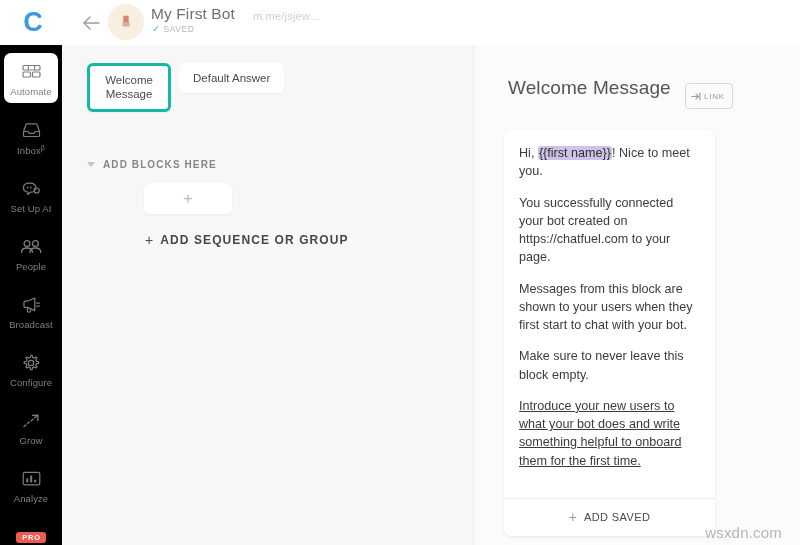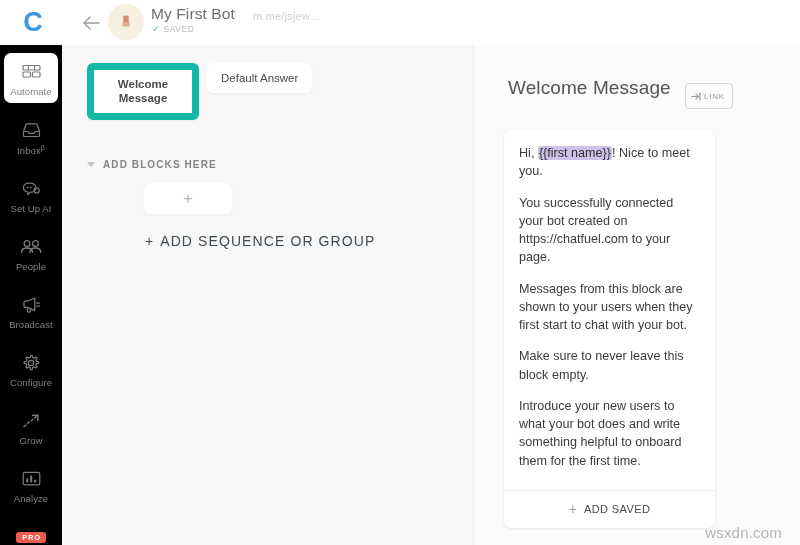--- a/index.html
+++ b/index.html
@@ -169,23 +169,22 @@
     padding: 7px 13px;
     font-size: 11.5px;
     color: #4a4a4a;
     line-height: 1.25;
     text-align: center;
     cursor: pointer;
     box-shadow: 0 1px 2px rgba(0,0,0,0.05);
     box-sizing: border-box;
   }
   .tab.selected {
-    border: 7px solid #14b8a6;
-    width: 112px;
-    font-weight: bold;
+    border: 3px solid #14b8a6;
+    width: 84px;
   }
   .tab-line { display: block; }
   .section-head {
     position: absolute;
     left: 25px; top: 114px;
     display: flex;
     align-items: center;
     gap: 8px;
     cursor: pointer;
   }
@@ -220,24 +219,24 @@
     align-items: center;
     gap: 7px;
     cursor: pointer;
   }
   .add-seq-plus {
     font-size: 14px;
     color: #4a4a4a;
     line-height: 1;
   }
   .add-seq-text {
-    font-size: 14px;
+    font-size: 12px;
     color: #3e4a52;
     letter-spacing: 1.1px;
-    font-weight: normal;
+    font-weight: bold;
   }
 
   
   .rightpanel {
     position: absolute;
     left: 473px; top: 45px;
     width: 327px; height: 500px;
     background: #fbfbfb;
     border-left: 1px solid #ececec;
     box-sizing: border-box;
@@ -276,21 +275,21 @@
     box-shadow: 0 1px 3px rgba(0,0,0,0.09);
     box-sizing: border-box;
   }
   .msg-body {
     padding: 14px 15px 16px 15px;
     font-size: 12.6px;
     line-height: 1.45;
     color: #3c3c3c;
   }
   .msg-para { margin: 0 0 13px 0; }
-  .msg-para:last-child { margin-bottom: 4px; }
+  .msg-para:last-child { margin-bottom: 12px; text-decoration: underline; }
   .token {
     background: #cfc2e8;
     border-radius: 3px;
     padding: 0 1px;
     color: #2f2f2f;
     text-align: center;
   }
   .card-divider {
     height: 1px;
     background: #ededed;

